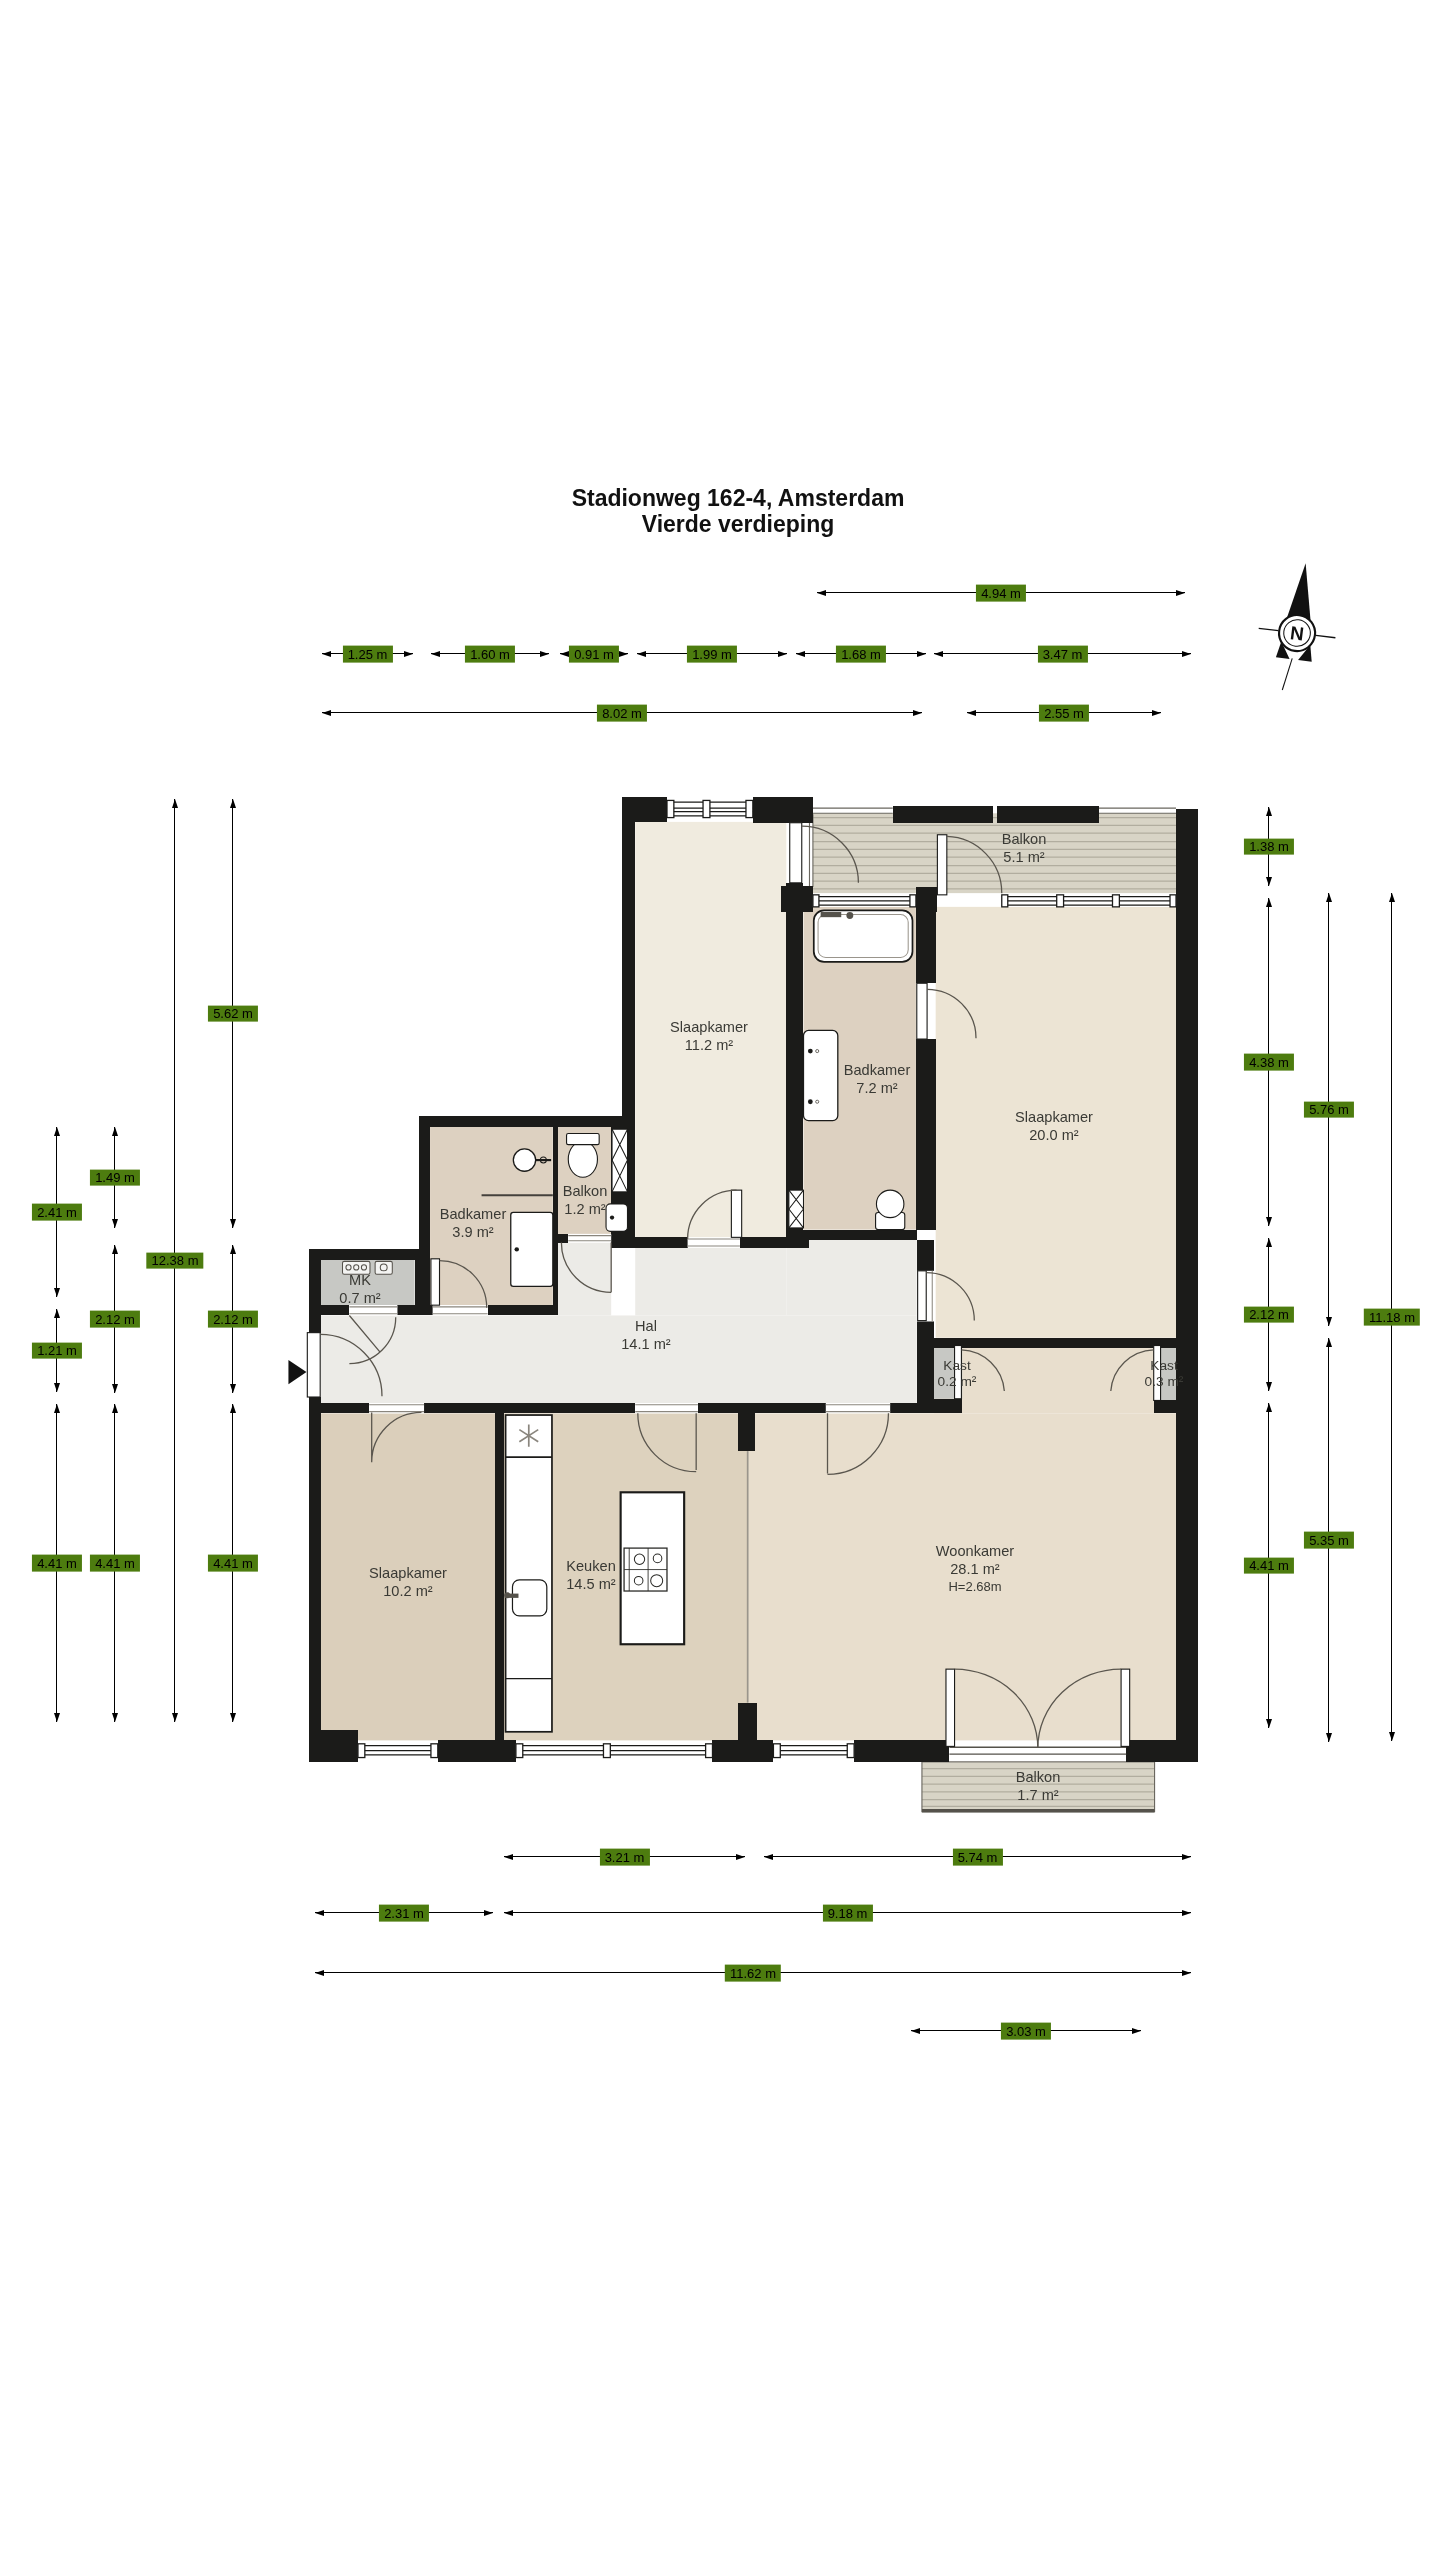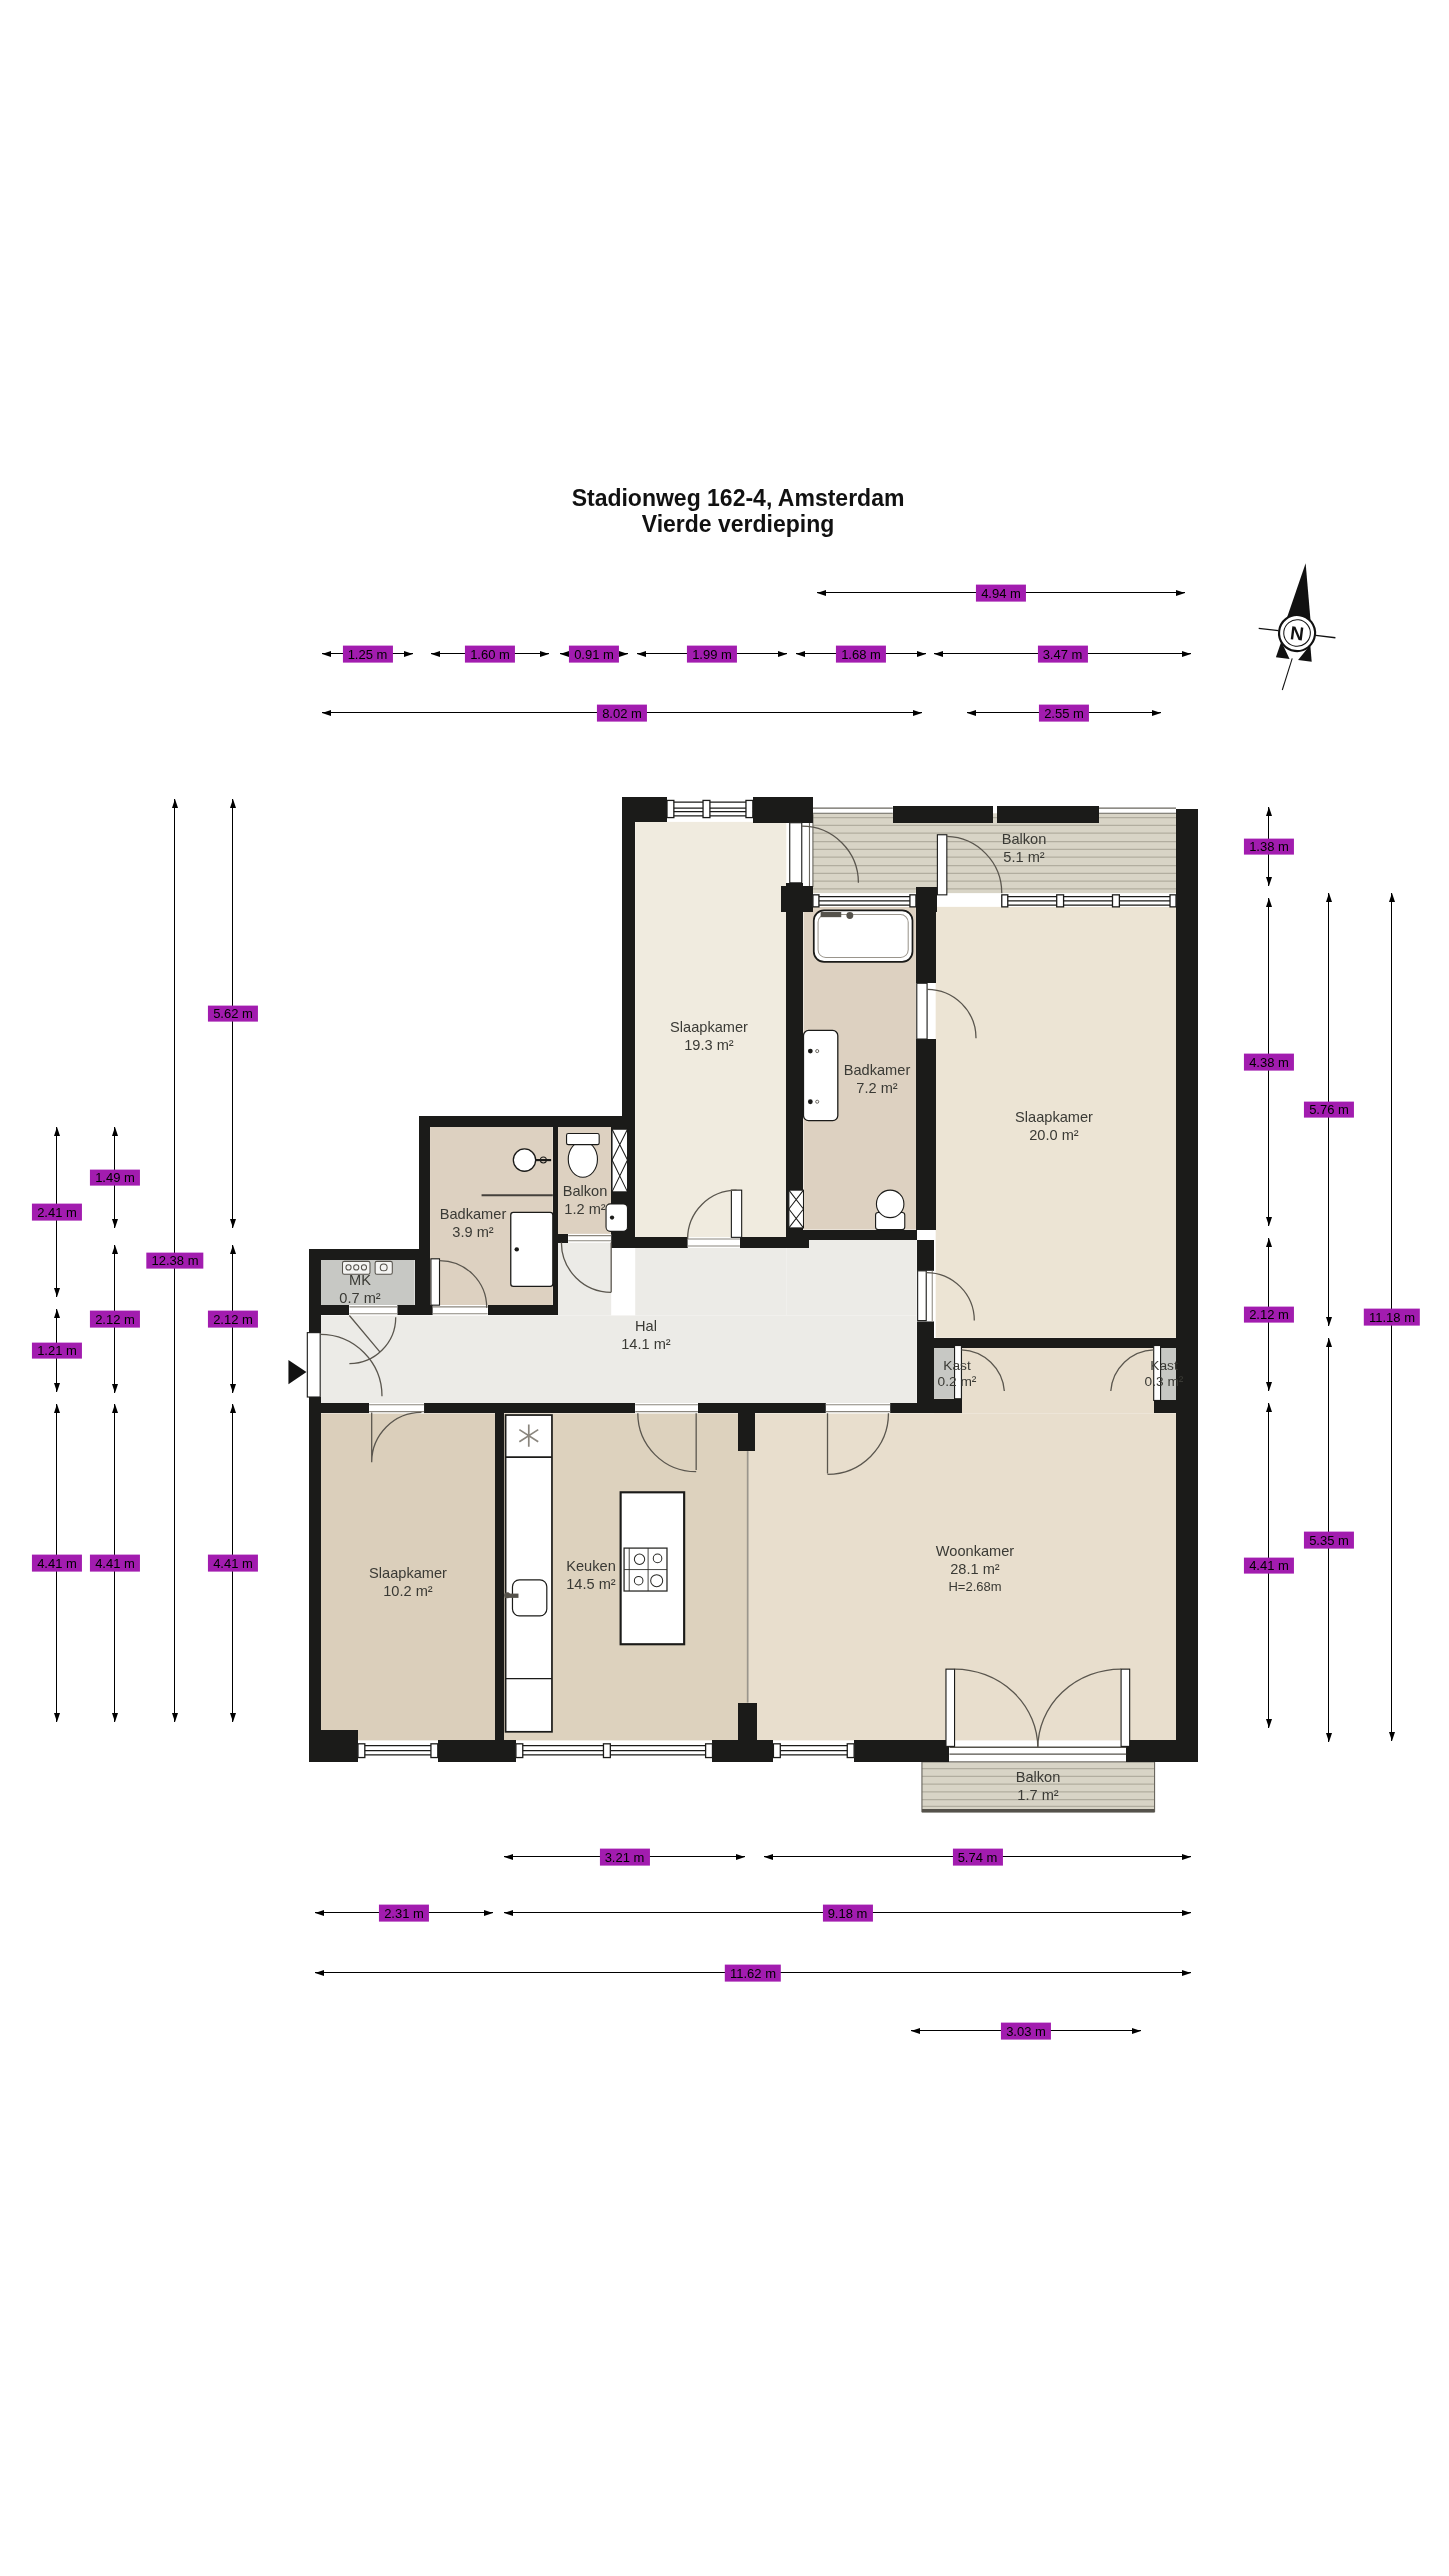--- a/index.html
+++ b/index.html
@@ -20,21 +20,21 @@
   .hdim{height:0;border-top:0.9px solid #000;}
   .hdim::before{content:"";position:absolute;left:0;top:-3.4px;
      border-top:3px solid transparent;border-bottom:3px solid transparent;border-right:9.4px solid #000;}
   .hdim::after{content:"";position:absolute;right:0;top:-3.4px;
      border-top:3px solid transparent;border-bottom:3px solid transparent;border-left:9.4px solid #000;}
   .vdim{width:0;border-left:0.9px solid #000;}
   .vdim::before{content:"";position:absolute;top:0;left:-3.4px;
      border-left:3px solid transparent;border-right:3px solid transparent;border-bottom:9.4px solid #000;}
   .vdim::after{content:"";position:absolute;bottom:0;left:-3.4px;
      border-left:3px solid transparent;border-right:3px solid transparent;border-top:9.4px solid #000;}
-  .dlabel{position:absolute;background:#a21caf;padding:0.9px 5.2px;font-size:13px;color:#000;white-space:nowrap;}
+  .dlabel{position:absolute;background:#4d7c0f;padding:0.9px 5.2px;font-size:13px;color:#000;white-space:nowrap;}
   .hdim .dlabel{left:50%;top:0;transform:translate(-50%,-50%);}
   .vdim .dlabel{top:50%;left:0;transform:translate(-50%,-50%);}
 </style>
 </head>
 <body>
 
 <div id="page">
 
 <svg width="1449" height="2576" viewBox="0 0 1688 3000">
 
@@ -349,21 +349,21 @@
   <span>Stadionweg 162-4, Amsterdam</span>
   <span>Vierde verdieping</span>
 </div>
 
 <div class="room-label" style="left:1024px;top:848px;">
   <span>Balkon</span>
       <span>5.1 m²</span>
 </div>
 <div class="room-label" style="left:709px;top:1036px;">
   <span>Slaapkamer</span>
-      <span>19.3 m²</span>
+      <span>11.2 m²</span>
 </div>
 <div class="room-label" style="left:877px;top:1079px;">
   <span>Badkamer</span>
       <span>7.2 m²</span>
 </div>
 <div class="room-label" style="left:1054px;top:1126px;">
   <span>Slaapkamer</span>
       <span>20.0 m²</span>
 </div>
 <div class="room-label" style="left:585px;top:1200px;">

